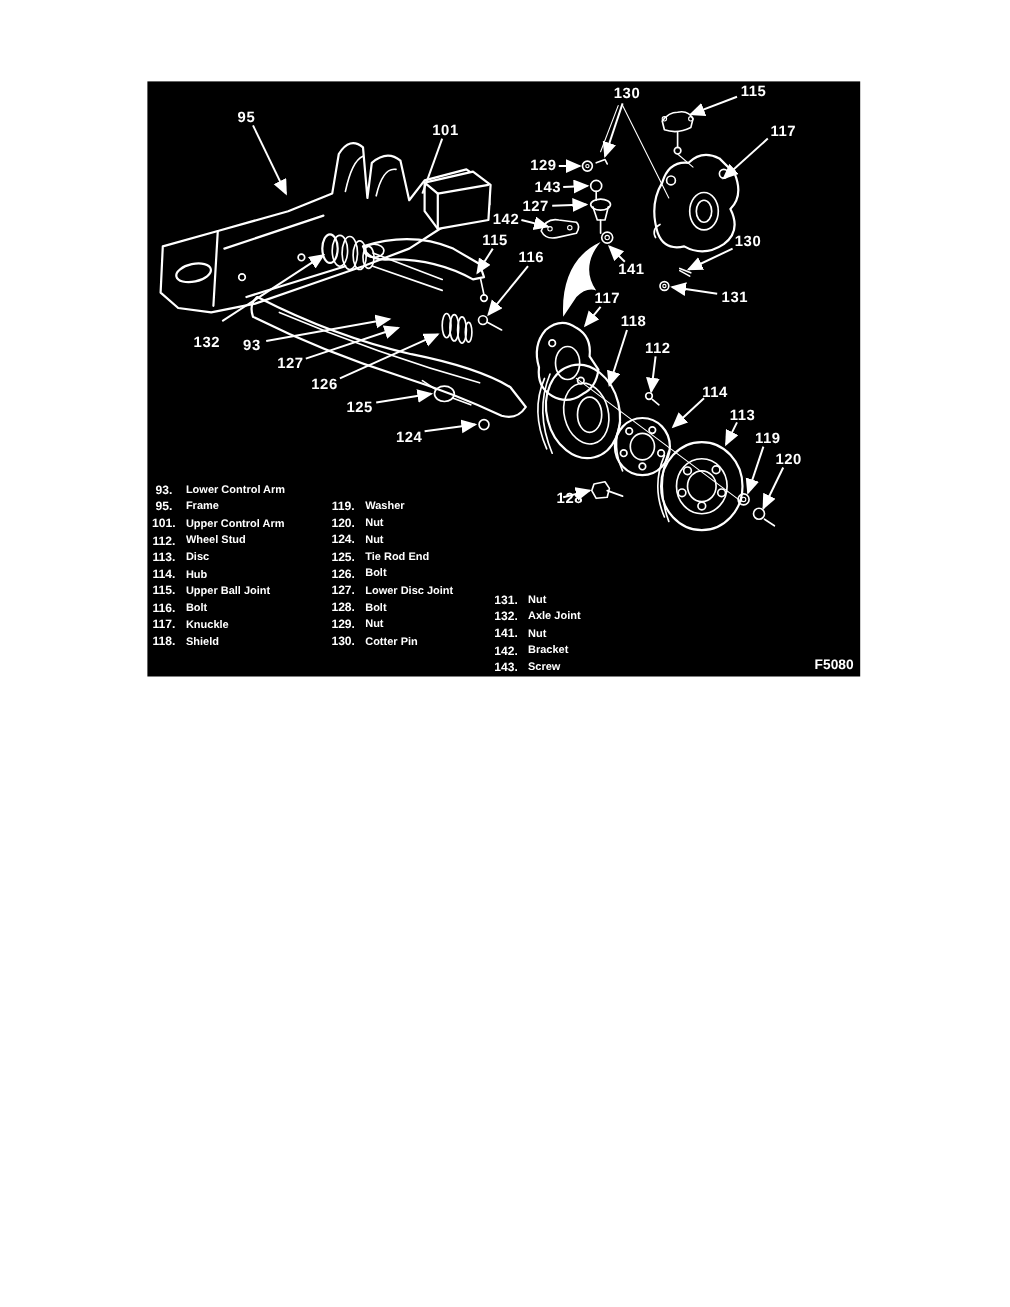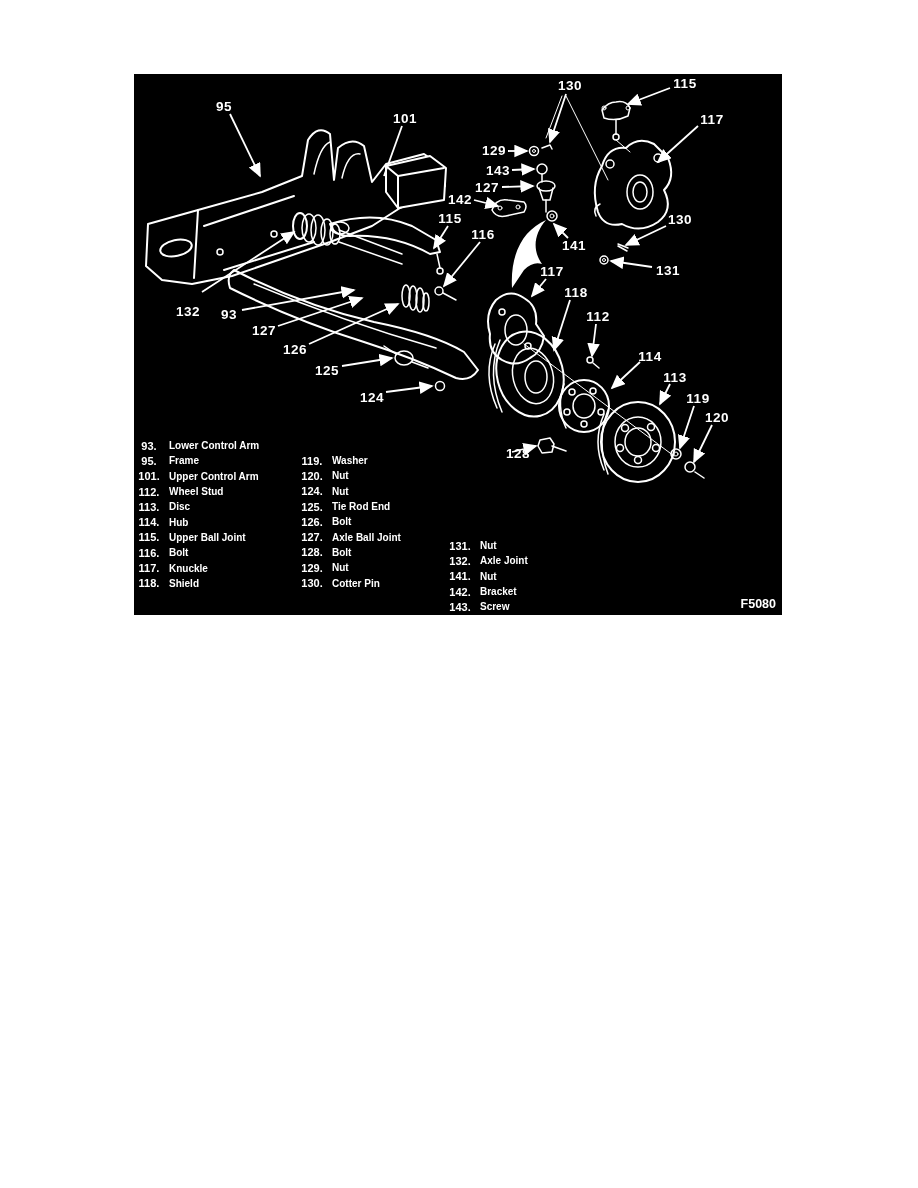--- a/index.html
+++ b/index.html
@@ -276,21 +276,21 @@
         <div class="lrow">
           <span class="lnum">125.</span>
           <span class="llabel">Tie Rod End</span>
         </div>
         <div class="lrow">
           <span class="lnum">126.</span>
           <span class="llabel">Bolt</span>
         </div>
         <div class="lrow">
           <span class="lnum">127.</span>
-          <span class="llabel">Axle Ball Joint</span>
+          <span class="llabel">Lower Disc Joint</span>
         </div>
         <div class="lrow">
           <span class="lnum">128.</span>
           <span class="llabel">Bolt</span>
         </div>
         <div class="lrow">
           <span class="lnum">129.</span>
           <span class="llabel">Nut</span>
         </div>
         <div class="lrow">

